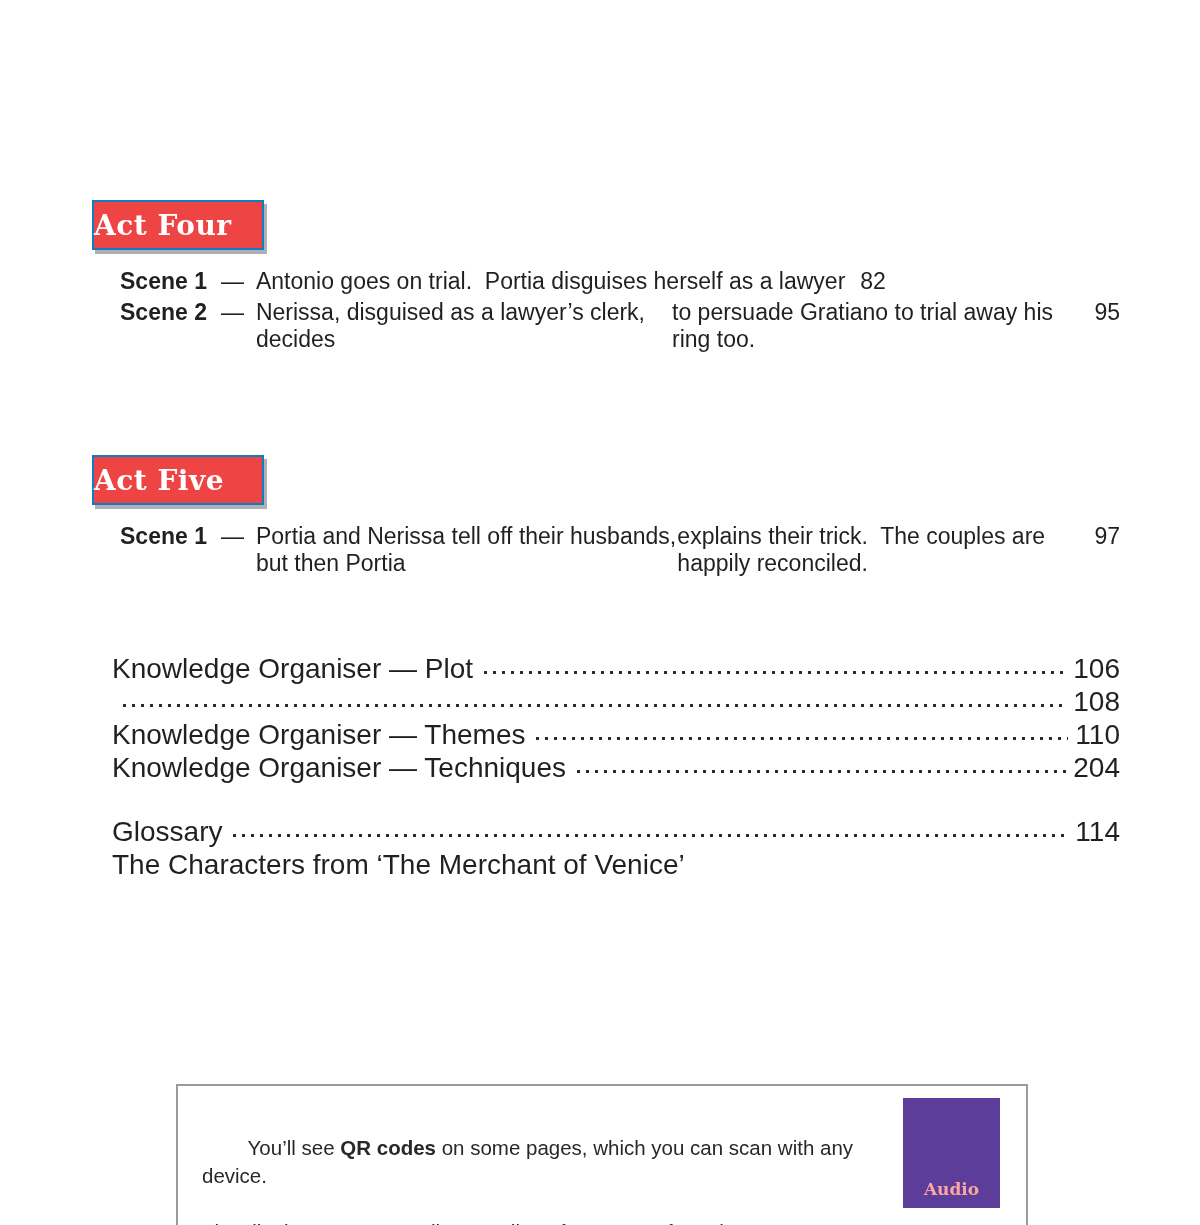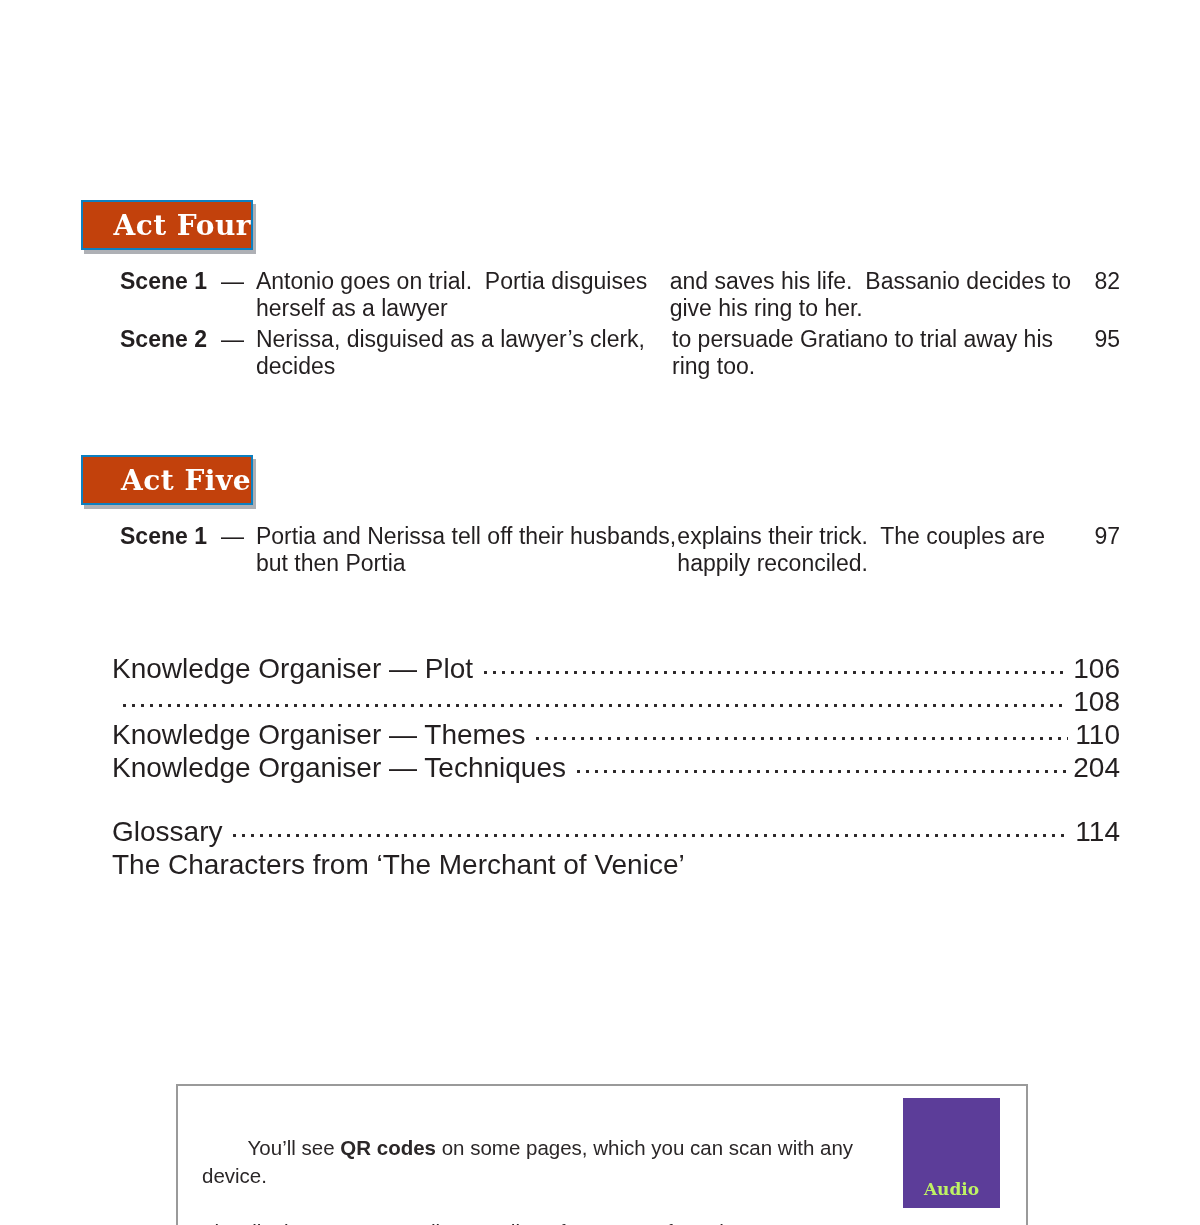--- a/index.html
+++ b/index.html
@@ -9,29 +9,29 @@
     height: 1225px;
     background: #ffffff;
     font-family: "Liberation Sans", sans-serif;
     color: #231f20;
     overflow: hidden;
   }
 
   
   .act-box {
     position: absolute;
-    left: 81px;
+    left: 92px;
     width: 168px;
     height: 46px;
-    background: #c2410c;
+    background: #ef4444;
     border: 2px solid #0d7fc0;
     box-shadow: 3px 4px 0 rgba(75, 80, 90, 0.45);
     display: flex;
     align-items: center;
-    justify-content: flex-end;
+    justify-content: flex-start;
   }
   .act-title {
     font-family: "DejaVu Serif", serif;
     font-weight: bold;
     font-size: 28px;
     color: #ffffff;
     letter-spacing: 0.5px;
     white-space: nowrap;
   }
   #act4-box { top: 200px; }
@@ -115,40 +115,39 @@
     display: flex;
     align-items: flex-end;
     justify-content: center;
     box-sizing: border-box;
     padding-bottom: 9px;
   }
   .audio-label {
     font-family: "DejaVu Serif", serif;
     font-weight: bold;
     font-size: 17px;
-    color: #bef264;
+    color: #fca5a5;
   }
 </style>
 </head>
 <body>
 
 <div class="page">
 
   <div class="act-box" id="act4-box">
     <span class="act-title">Act Four</span>
   </div>
 
   <div class="scene-list" id="act4-scenes">
     <div class="scene">
       <span class="scene-label">Scene 1</span>
       <span class="scene-dash">—</span>
       <div class="scene-body">
         <div class="scene-text">Antonio goes on trial.  Portia disguises herself as a lawyer</div>
         <div class="scene-line2">
-          <span class="scene-text">and saves his life.  Bassanio decides to give his ring to her.</span>
           <span class="leader"></span>
           <span class="pagenum">82</span>
         </div>
       </div>
     </div>
     <div class="scene">
       <span class="scene-label">Scene 2</span>
       <span class="scene-dash">—</span>
       <div class="scene-body">
         <div class="scene-text">Nerissa, disguised as a lawyer’s clerk, decides</div>

